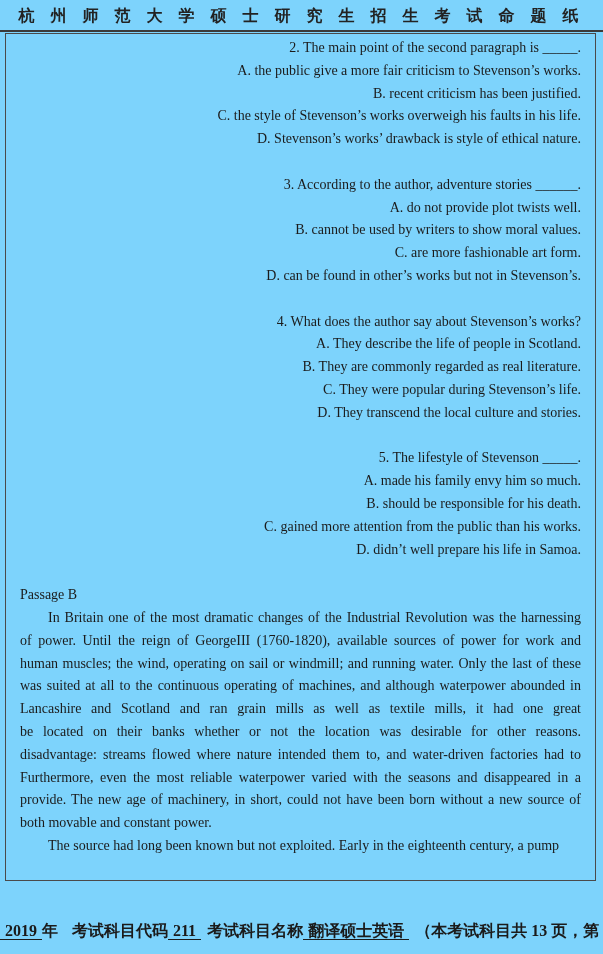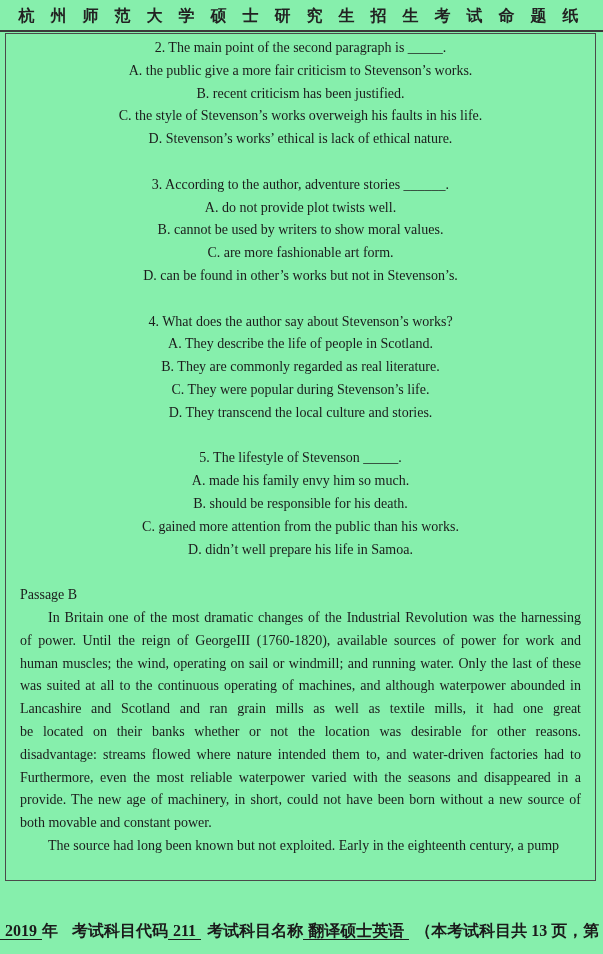--- a/index.html
+++ b/index.html
@@ -1,20 +1,20 @@
 <!DOCTYPE html>
 <html><head>
 <meta charset="utf-8">
 <style>
   html, body { margin: 0; padding: 0; background: #e8e8e8; }
   .page {
     position: relative;
     width: 603px;
     height: 954px;
-    background: #86efac;
+    background: #7dd3fc;
     font-family: "Liberation Serif", "DejaVu Serif", serif;
     color: #1b1b1b;
     overflow: hidden;
   }
   .page-header {
     position: absolute;
     top: 6px;
     left: 0;
     width: 100%;
     text-align: center;
@@ -40,21 +40,21 @@
     bottom: 73px;
     border: 1.5px solid #4a4a4a;
     border-top-width: 1px;
     padding: 3px 14px 0 14px;
     box-sizing: border-box;
     font-size: 14px;
     line-height: 22.8px;
     overflow: hidden;
   }
   .question { margin-bottom: 22.8px; }
-  .qline { text-align: center; white-space: nowrap; }
+  .qline { text-align: right; white-space: nowrap; }
   .passage-heading { font-weight: normal; }
   .pline { text-align: justify; text-align-last: justify; }
   .pline.plast { text-align-last: left; }
   .pline.indent { text-indent: 28px; }
   .page-footer {
     position: absolute;
     bottom: 12px;
     left: 0;
     width: 100%;
     text-align: center;
@@ -81,21 +81,21 @@
 
   <div class="header-rule"></div>
 
   <div class="content-box">
 
     <div class="question">
       <div class="qline">2. The main point of the second paragraph is _____.</div>
       <div class="qline">A. the public give a more fair criticism to Stevenson’s works.</div>
       <div class="qline">B. recent criticism has been justified.</div>
       <div class="qline">C. the style of Stevenson’s works overweigh his faults in his life.</div>
-      <div class="qline">D. Stevenson’s works’ ethical is lack of ethical nature.</div>
+      <div class="qline">D. Stevenson’s works’ drawback is style of ethical nature.</div>
     </div>
 
     <div class="question">
       <div class="qline">3. According to the author, adventure stories ______.</div>
       <div class="qline">A. do not provide plot twists well.</div>
       <div class="qline">B. cannot be used by writers to show moral values.</div>
       <div class="qline">C. are more fashionable art form.</div>
       <div class="qline">D. can be found in other’s works but not in Stevenson’s.</div>
     </div>
 

